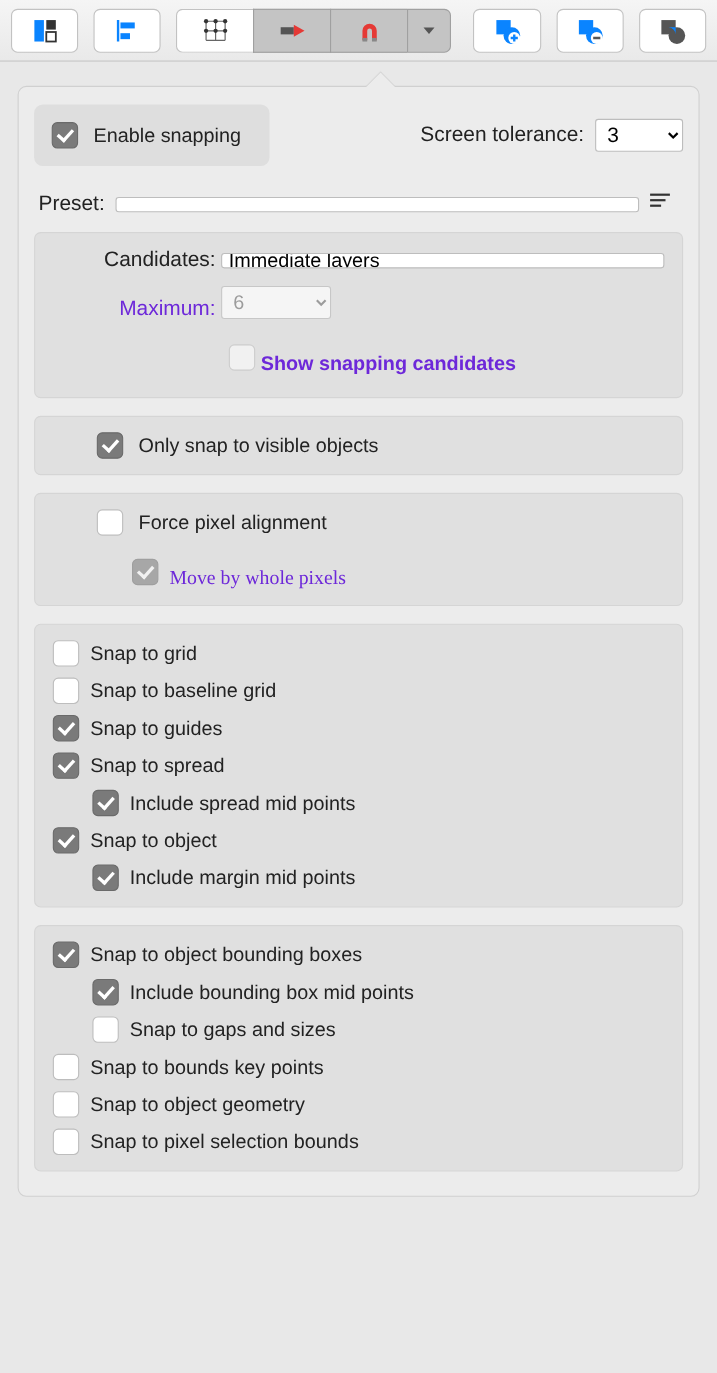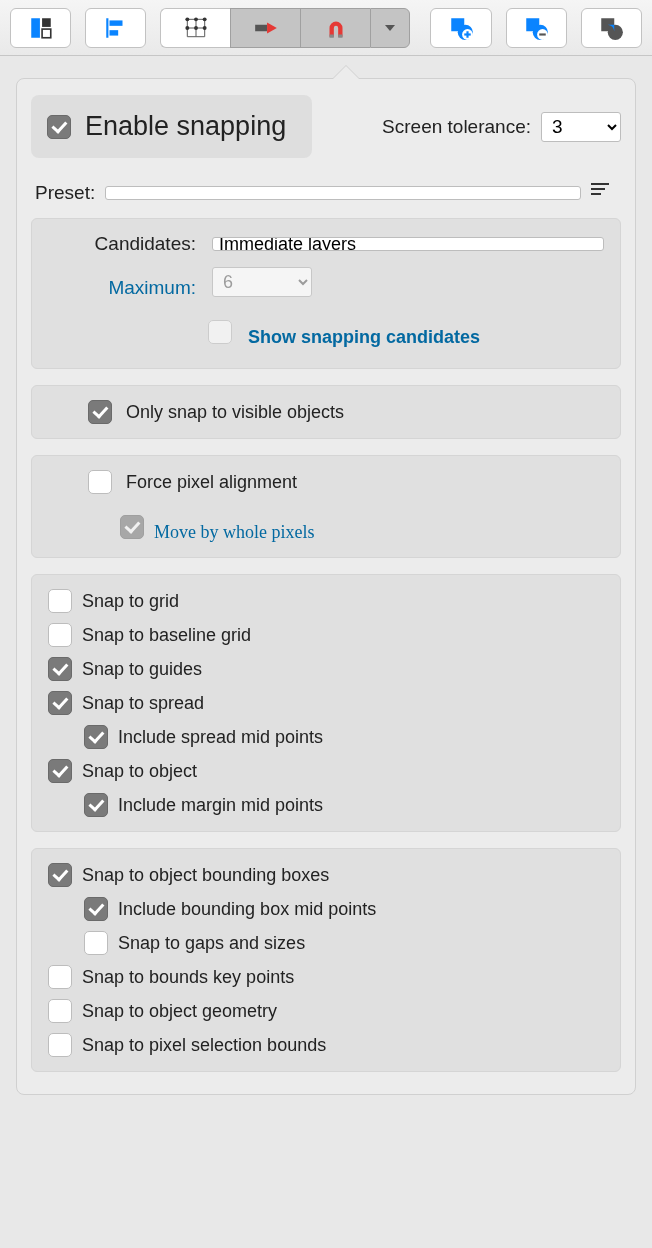--- a/index.html
+++ b/index.html
@@ -73,43 +73,43 @@
   .chk {
     width: 24px; height:24px; border-radius:5px; background:#fff;
     border:1px solid #bdbdbd; display:inline-flex; align-items:center; justify-content:center; flex-shrink:0;
   }
   .chk.checked { background:#7a7a7a; border-color:#6a6a6a;}
   .chk.checked::after {
     content:""; width:6px; height:11px; border:solid #fff; border-width:0 3px 3px 0;
     transform: rotate(42deg) translate(-1px,-1px);
   }
   .chk.disabled { opacity:0.55; }
-  .disabled-text { color:#0369a1;margin-top:12px; }
+  .disabled-text { color:#6d28d9;margin-top:12px; }
   label { user-select:none; }
   .head-row { display:flex; align-items:center; justify-content:space-between; }
   .tolerance { display:flex; align-items:center; gap:10px; font-size:19px;}
   select, input[type=text] {
     font: inherit; background:#fff; border:1px solid #bdbdbd; border-radius:3px;
     height:14px; padding:2px 6px;
   }
   select { height:30px; }
   .tol-select { width:80px;}
   .preset-wrap { display:flex; align-items:center; gap:10px; padding:6px 4px 14px 4px; }
   .preset-input { flex:1; min-width:0; height:34px; }
   .preset-icon { width:26px; height:20px; display:flex; flex-direction:column; gap:3px; align-items:flex-start;}
   .preset-icon span { height:2px; background:#333; display:block;}
-  .cand-section .row { gap:16px; }
+  .cand-section .row { gap:5px; }
   .cand-label { width:148px; text-align:right; font-size:19px;}
   .cand-input { flex:1; height:34px; font-size:19px;}
   .max-select { width:100px; }
   .enable-pill {
     background:#dedede; border-radius:8px; padding:16px 26px 16px 16px;
     display:inline-flex; align-items:center; gap:14px;
   }
-  .enable-pill label { font-size:27px;text-align:center; }
+  .enable-pill label { font-size:18px;text-align:center; }
   .cand-section { padding-bottom:20px; }
 </style>
 </head>
 <body>
 
 <div class="toolbar">
   <div class="tb-btn">
     <svg viewBox="0 0 24 24">
         <rect x="3" y="3" width="8" height="18" fill="#0a84ff"></rect>
         <rect x="13" y="3" width="8" height="8" fill="#333"></rect>

